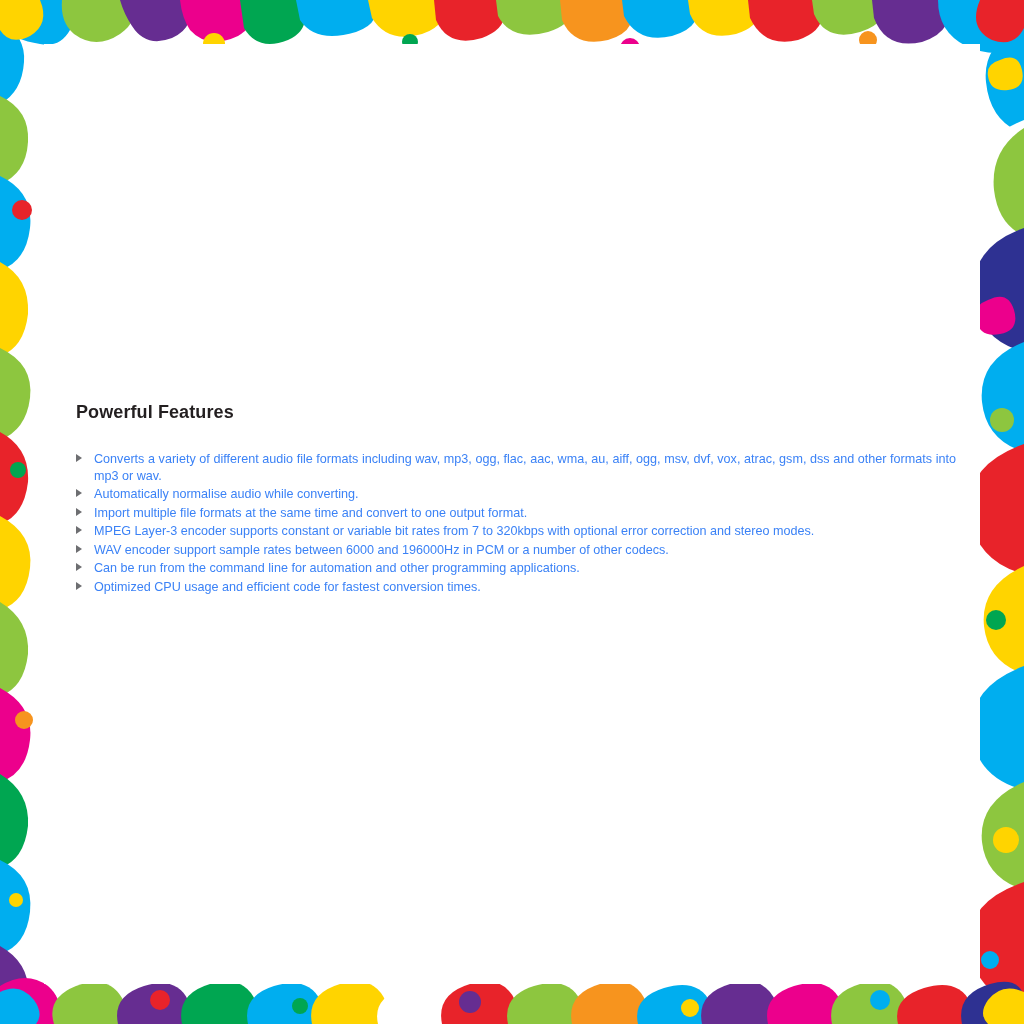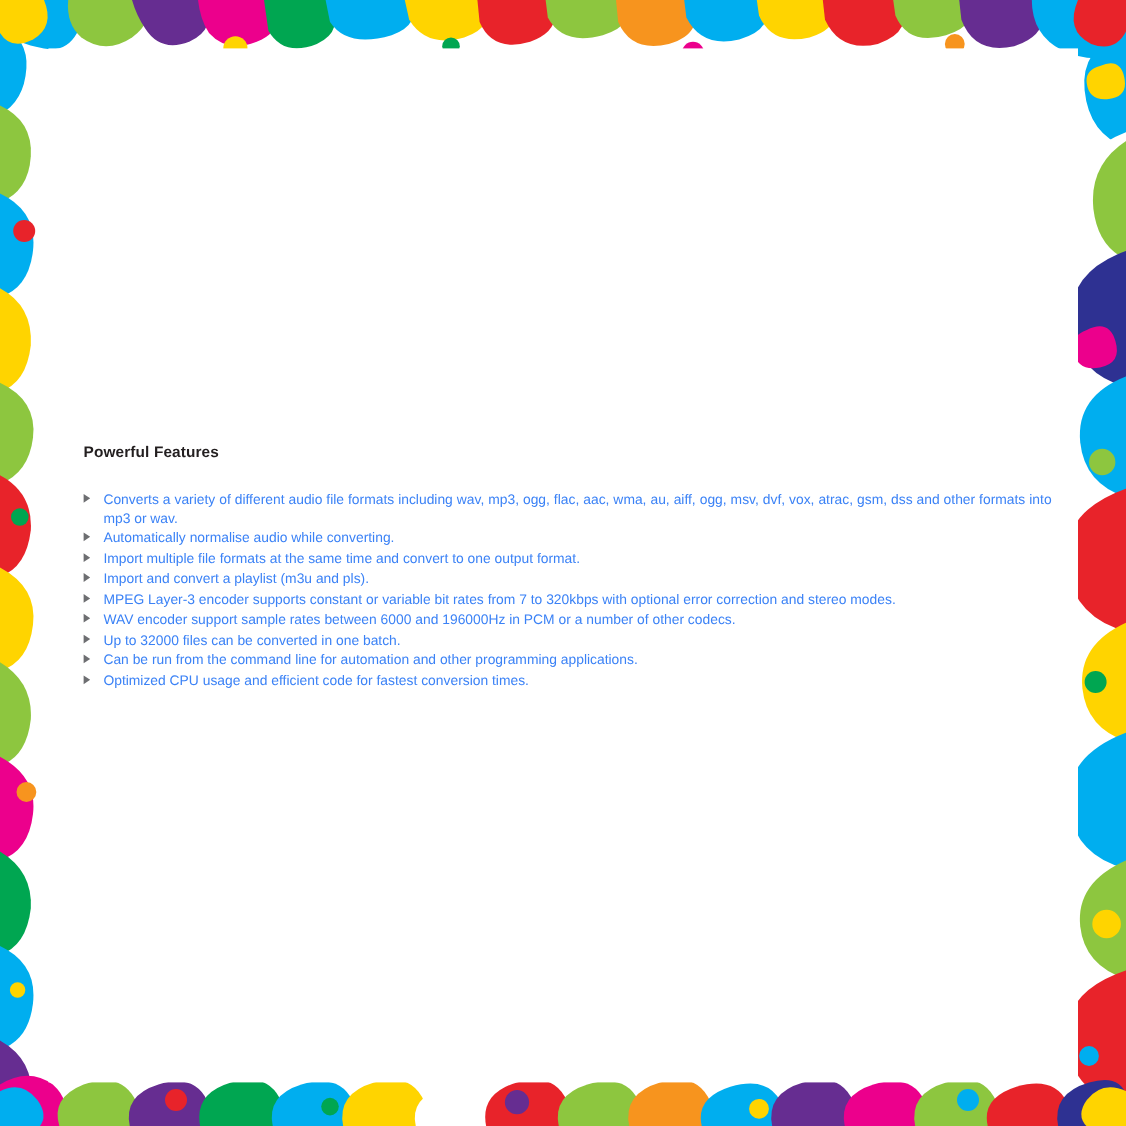--- a/index.html
+++ b/index.html
@@ -41,21 +41,21 @@
     background: #ffffff;
     overflow: hidden;
   }
   #doc-content {
     position: absolute;
     left: 32px;
     top: 358px;
     width: 880px;
   }
   .doc-heading {
-    font-size: 14px;
+    font-size: 18px;
     font-weight: bold;
     color: #231f20;
     letter-spacing: 0.1px;
     margin: 0 0 28px 0;
   }
   ul.feature-list {
     list-style: none;
     margin: 0;
     padding: 0;
   }
@@ -187,33 +187,25 @@
         <li>
           <span class="bullet-arrow"></span>
           <span>Automatically normalise audio while converting.</span>
         </li>
         <li>
           <span class="bullet-arrow"></span>
           <span>Import multiple file formats at the same time and convert to one output format.</span>
         </li>
         <li>
           <span class="bullet-arrow"></span>
-          <span>Import and convert a playlist (m3u and pls).</span>
-        </li>
-        <li>
-          <span class="bullet-arrow"></span>
           <span>MPEG Layer-3 encoder supports constant or variable bit rates from 7 to 320kbps with optional error correction and stereo modes.</span>
         </li>
         <li>
           <span class="bullet-arrow"></span>
           <span>WAV encoder support sample rates between 6000 and 196000Hz in PCM or a number of other codecs.</span>
-        </li>
-        <li>
-          <span class="bullet-arrow"></span>
-          <span>Up to 32000 files can be converted in one batch.</span>
         </li>
         <li>
           <span class="bullet-arrow"></span>
           <span>Can be run from the command line for automation and other programming applications.</span>
         </li>
         <li>
           <span class="bullet-arrow"></span>
           <span>Optimized CPU usage and efficient code for fastest conversion times.</span>
         </li>
       </ul>

